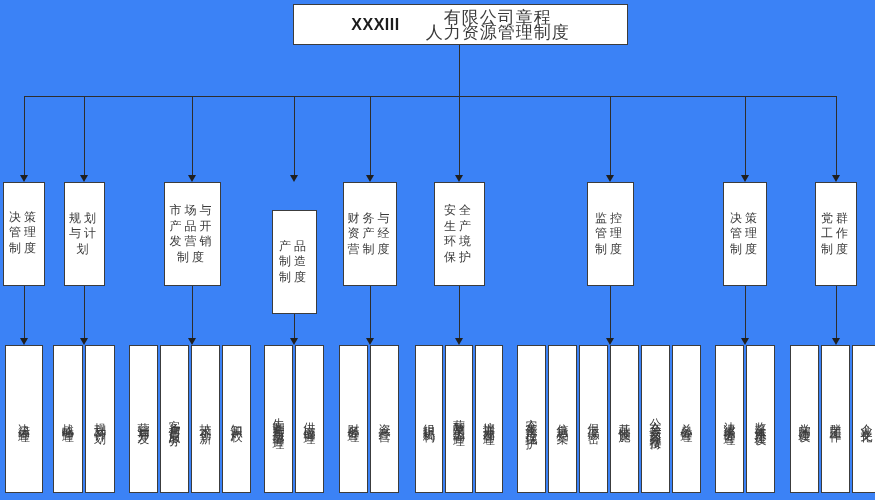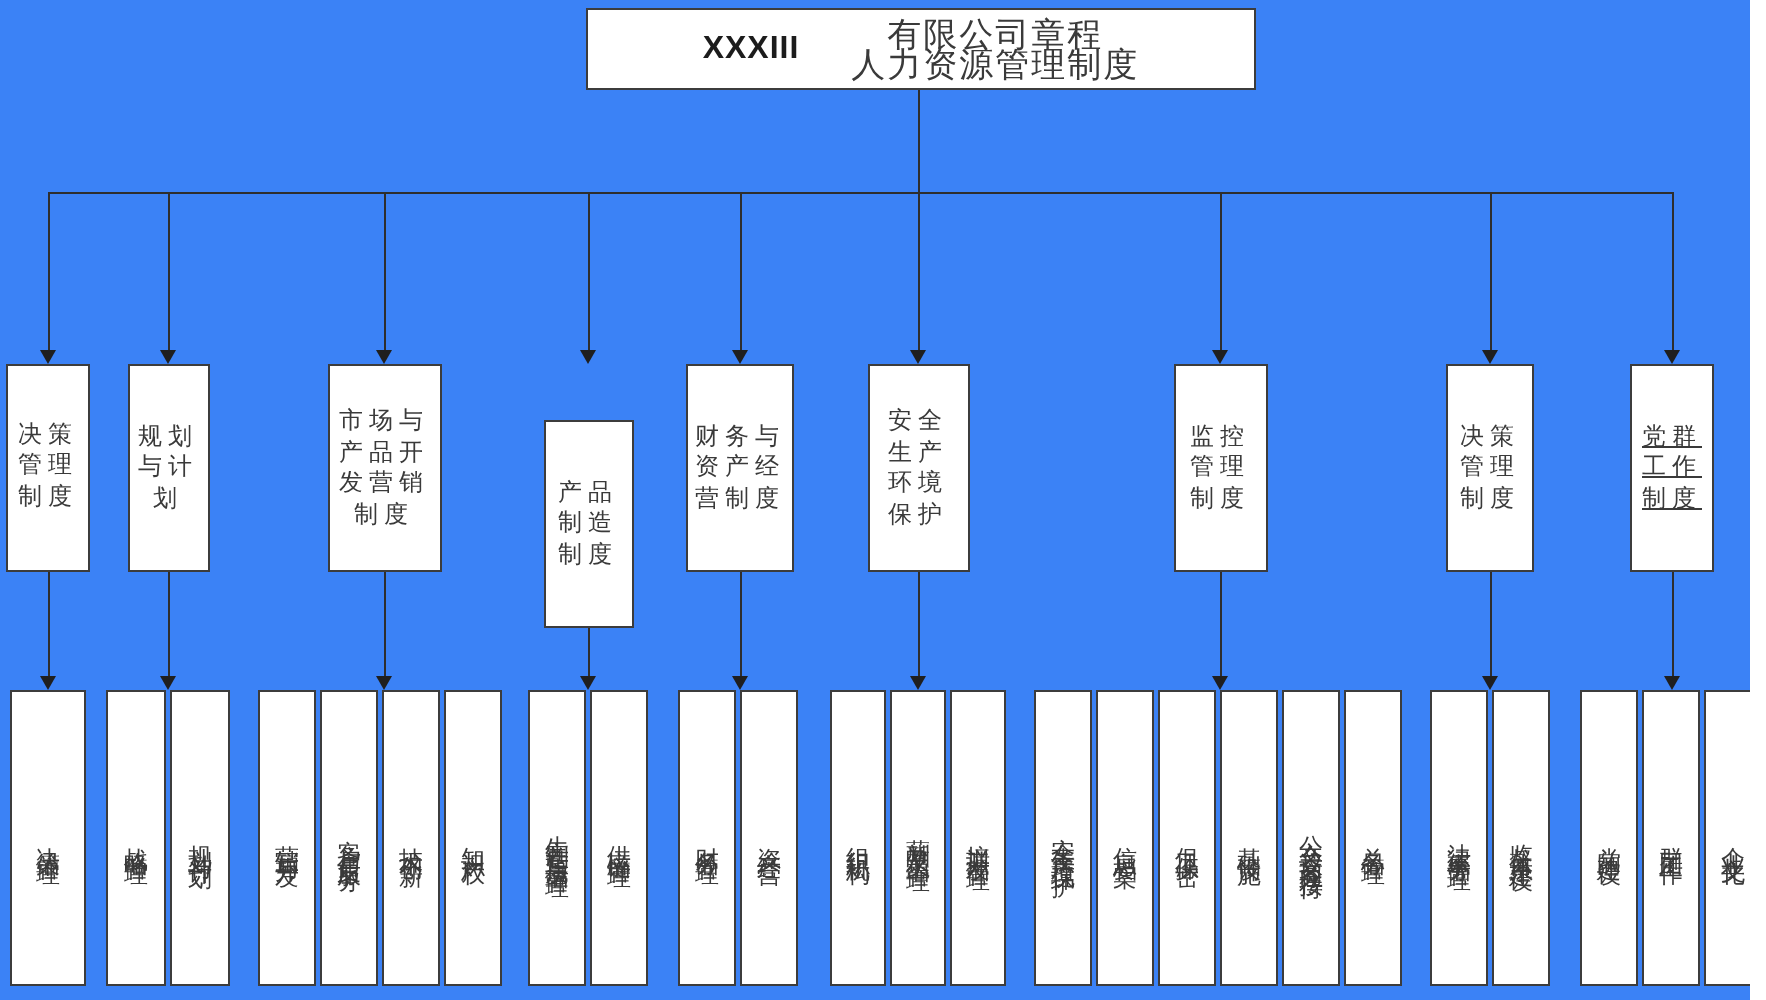--- a/index.html
+++ b/index.html
@@ -195,21 +195,21 @@
       </div>
       <div class="group" style="left: 715px; top: 345px;">
         <div class="leaf" style="width: 29px; height: 148px;">
           <span class="leaftext">法律事务管理</span>
         </div>
         <div class="leaf" style="width: 29px; height: 148px;">
           <span class="leaftext">监督体系建设</span>
         </div>
       </div>
       <div class="node" style="left: 815px; top: 182px; width: 42px; height: 104px;">
-        <span class="l2text" style="width: 30px; text-decoration: underline;">党群工作制度</span>
+        <span class="l2text" style="width: 30px;">党群工作制度</span>
       </div>
       <div class="group" style="left: 790px; top: 345px;">
         <div class="leaf" style="width: 29px; height: 148px;">
           <span class="leaftext">党的建设</span>
         </div>
         <div class="leaf" style="width: 29px; height: 148px;">
           <span class="leaftext">群团工作</span>
         </div>
         <div class="leaf" style="width: 29px; height: 148px;">
           <span class="leaftext">企业文化</span>

